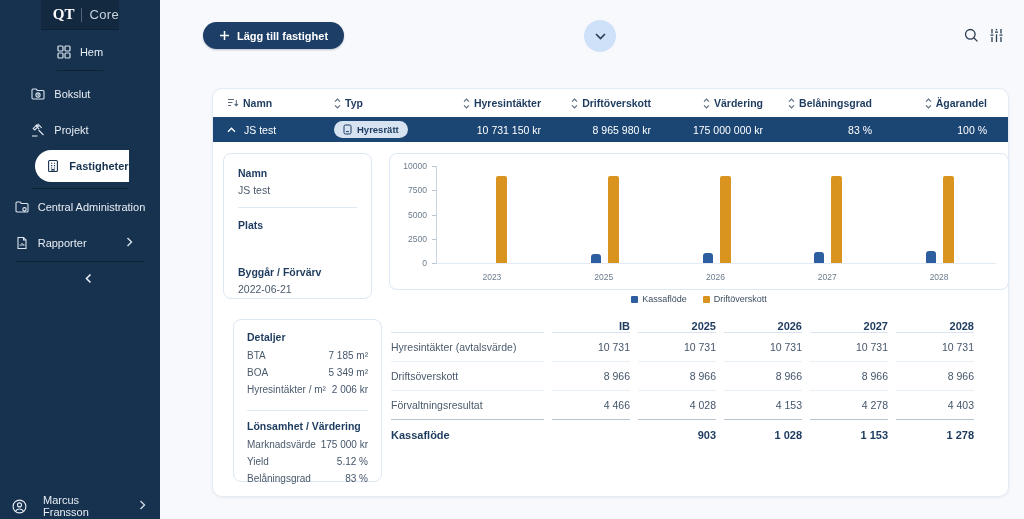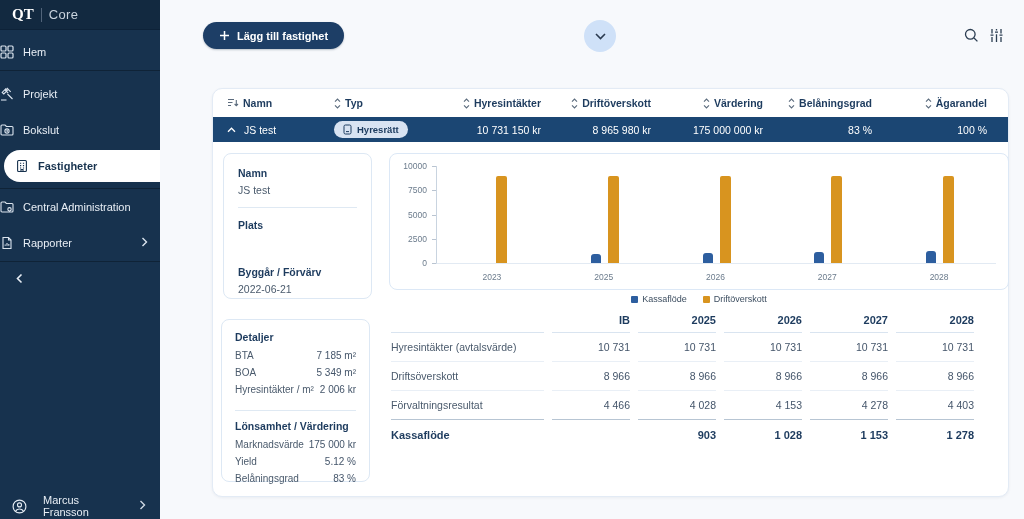--- a/index.html
+++ b/index.html
@@ -2,21 +2,21 @@
 <html><head>
 <meta charset="utf-8">
 <style>
   * { margin:0; padding:0; box-sizing:border-box; }
   html,body { width:1024px; height:519px; overflow:hidden; background:#f7f9fc;
     font-family:"Liberation Sans", sans-serif; }
   .app { position:relative; width:1024px; height:519px; }
 
   
   .sidebar { position:absolute; left:0; top:0; width:160px; height:519px;
-    background:#17324e; color:#e8eef5; display:flex; flex-direction:column; }
+    background:#17324e; color:#e8eef5; display:flex; flex-direction:column;align-items:center; }
   .side-logo { height:30px; background:#122940; border-bottom:1px solid #0d2238;
     display:flex; align-items:center; gap:7px; padding-left:12px; flex:none; }
   .logo-qt { font-family:"Liberation Serif", serif; font-weight:700; font-size:15px; color:#ffffff; }
   .logo-sep { width:1px; height:14px; background:#51647a; }
   .logo-core { font-size:13px; font-weight:400; color:#c9d3de; letter-spacing:.4px; }
   .nav-group { border-bottom:1px solid #0f2337; }
   .nav-group.first { margin-top:4px; }
   .nav-item { height:36px; display:flex; align-items:center; gap:9px; 
     font-size:11px; font-weight:500; cursor:pointer; }
   .nav-item svg { flex:none; color:#dbe4ee; }
@@ -59,21 +59,21 @@
   .cell-pad-r { padding-right:21px; }
   .type-pill { display:inline-flex; align-items:center; gap:5px; height:17px; padding:0 9px;
     margin-left:3px; border-radius:9px; background:#d8e3f2; color:#1d3c60; font-size:9.5px; font-weight:600; }
 
   
   .info-card { position:absolute; left:10px; top:64px; width:149px; height:146px;
     border:1px solid #dde8f4; border-radius:8px; padding:13px 14px; }
   .fld-label { font-size:10.5px; font-weight:700; color:#1d3b5e; }
   .fld-value { font-size:10.5px; color:#4a5a6c; margin-top:5px; }
   .card-divider { border:none; border-top:1px solid #dfe9f3; margin:11px 0; }
-  .details-card { position:absolute; left:8px; top:230px; width:149px; height:163px;
+  .details-card { position:absolute; left:20px; top:230px; width:149px; height:163px;
     border:1px solid #dde8f4; border-radius:8px; padding:11px 13px; }
   .dt-title { font-size:10.5px; font-weight:700; color:#1d3b5e; margin-bottom:7px; }
   .dt-row { display:flex; justify-content:space-between; align-items:baseline; height:17px; }
   .dt-label { font-size:10px; color:#4a5a6c; }
   .dt-value { font-size:10px; color:#44556a; }
   .details-card .card-divider { margin:9px 0; }
 
   
   .chart-card { position:absolute; left:176px; top:64px; width:620px; height:137px;
     border:1px solid #dce8f6; border-radius:8px; }
@@ -90,21 +90,21 @@
   .legend-item { display:flex; align-items:center; gap:4px; }
   .legend-swatch { width:7px; height:7px; border-radius:1px; display:inline-block; }
   .legend-label { font-size:9px; color:#3d4e60; }
 
   
   .pf-table { position:absolute; left:178px; top:220px; width:583px; }
   .pf-row { display:grid; grid-template-columns:153px 86px 86px 86px 86px 86px; }
   .pf-cell { display:flex; align-items:center; font-size:10.5px; color:#44556a; height:29px; }
   .pf-cell.num { justify-content:flex-end; margin-left:8px; }
   .pf-head .pf-cell { height:24px; font-size:11px; font-weight:700; color:#1d3b5e;
-    border-bottom:1px solid #d9e4f0; align-items:flex-end; padding-bottom:6px; }
+    border-bottom:1px solid #d9e4f0; align-items:flex-end; }
   .pf-body .pf-cell { border-bottom:1px solid #e9eff6; }
   .pf-body.last-light .pf-cell { border-bottom:1px solid #b7c5d3; }
   .pf-body.total .pf-cell { border-bottom:none; font-weight:700; color:#1d3b5e; font-size:11px; }
   .pf-label { color:#4a5a6c; }
   .pf-body.total .pf-label { color:#1d3b5e; }
 </style>
 </head>
 <body>
 
 <div class="app">
@@ -127,35 +127,35 @@
             </svg>
           </span>
         <span>Hem</span>
       </div>
     </div>
 
     <div class="nav-group" style="padding:5px 0 4px 0;">
       <div class="nav-item">
         <span style="display:flex">
             <svg width="14" height="14" viewBox="0 0 14 14" fill="none" stroke="currentColor" stroke-width="1.1">
-              <path d="M4.6 2.6l3.6 3.6M6.8 1l3.9 3.9M5.7 1.9L2.2 5.4l1.6 1.6 3.5-3.5zM7.5 7l5 5"></path>
-              <path d="M1 13h5.5"></path>
-            </svg>
-          </span>
-        <span>Projekt</span>
-      </div>
-      <div class="nav-item">
-        <span style="display:flex">
-            <svg width="14" height="14" viewBox="0 0 14 14" fill="none" stroke="currentColor" stroke-width="1.1">
               <path d="M1 3a1 1 0 011-1h3l1.4 1.5H12a1 1 0 011 1V11a1 1 0 01-1 1H2a1 1 0 01-1-1z"></path>
               <circle cx="7" cy="8" r="2.1"></circle>
               <path d="M7 7v1.1h1"></path>
             </svg>
           </span>
         <span>Bokslut</span>
+      </div>
+      <div class="nav-item">
+        <span style="display:flex">
+            <svg width="14" height="14" viewBox="0 0 14 14" fill="none" stroke="currentColor" stroke-width="1.1">
+              <path d="M4.6 2.6l3.6 3.6M6.8 1l3.9 3.9M5.7 1.9L2.2 5.4l1.6 1.6 3.5-3.5zM7.5 7l5 5"></path>
+              <path d="M1 13h5.5"></path>
+            </svg>
+          </span>
+        <span>Projekt</span>
       </div>
       <div class="nav-item active">
         <span style="display:flex">
             <svg width="14" height="14" viewBox="0 0 14 14" fill="none" stroke="currentColor" stroke-width="1.1">
               <rect x="2.6" y="1.5" width="8.8" height="11" rx="1"></rect>
               <path d="M5 4.2h1.2M7.9 4.2h1.2M5 6.6h1.2M7.9 6.6h1.2M5 9h1.2M7.9 9h1.2"></path>
               <path d="M6 12.5v-2h2v2"></path>
             </svg>
           </span>
         <span>Fastigheter</span>

